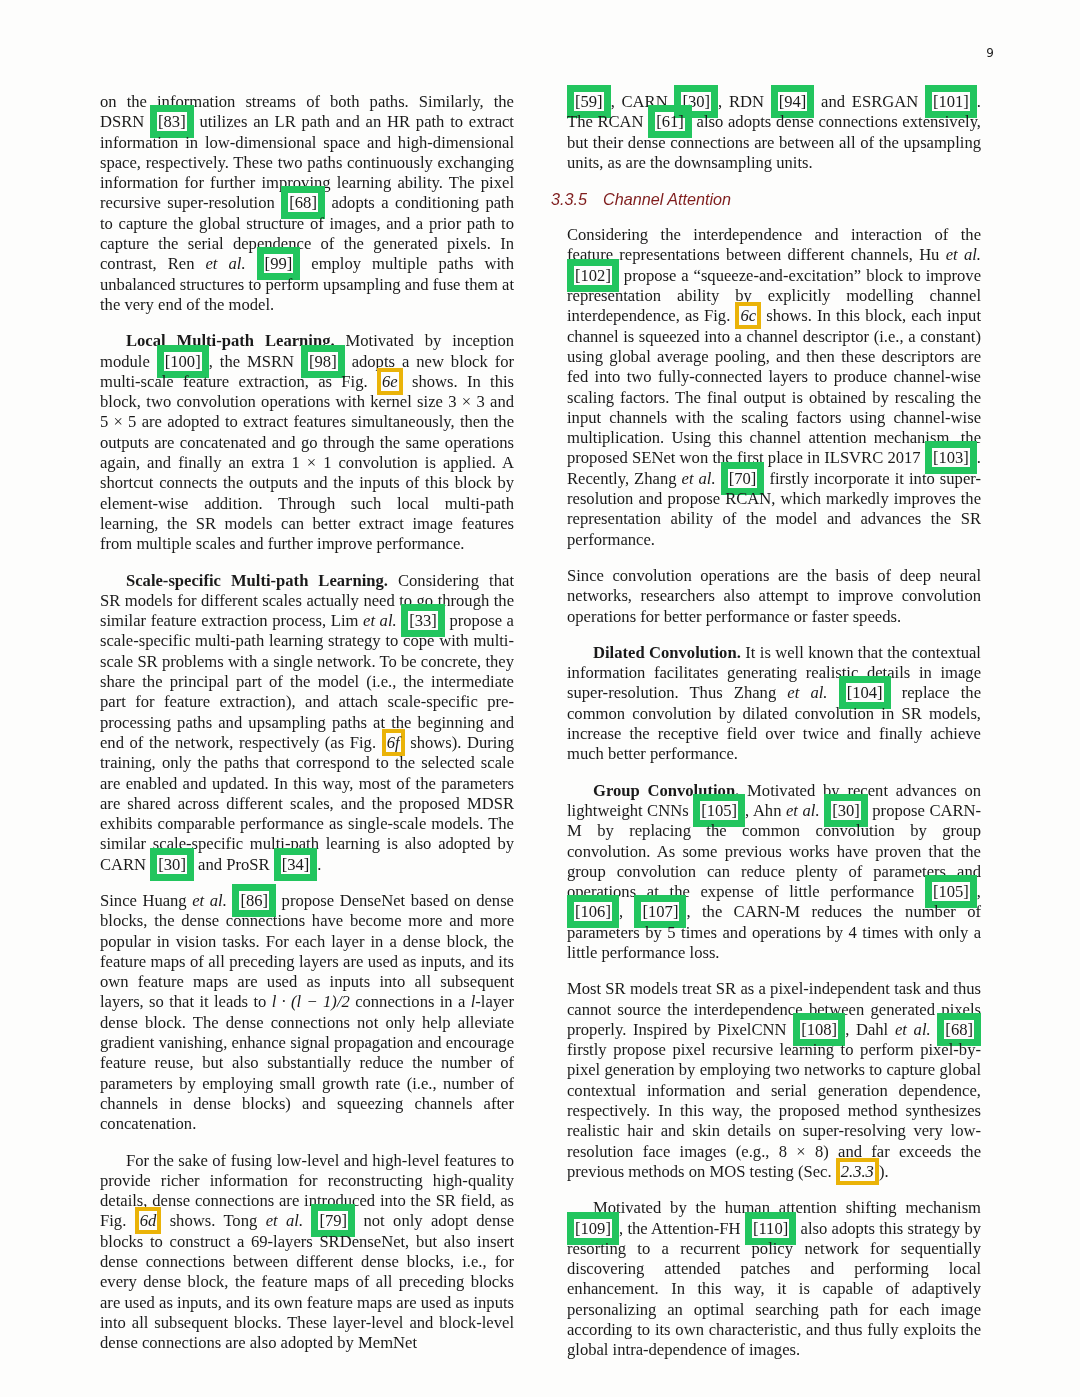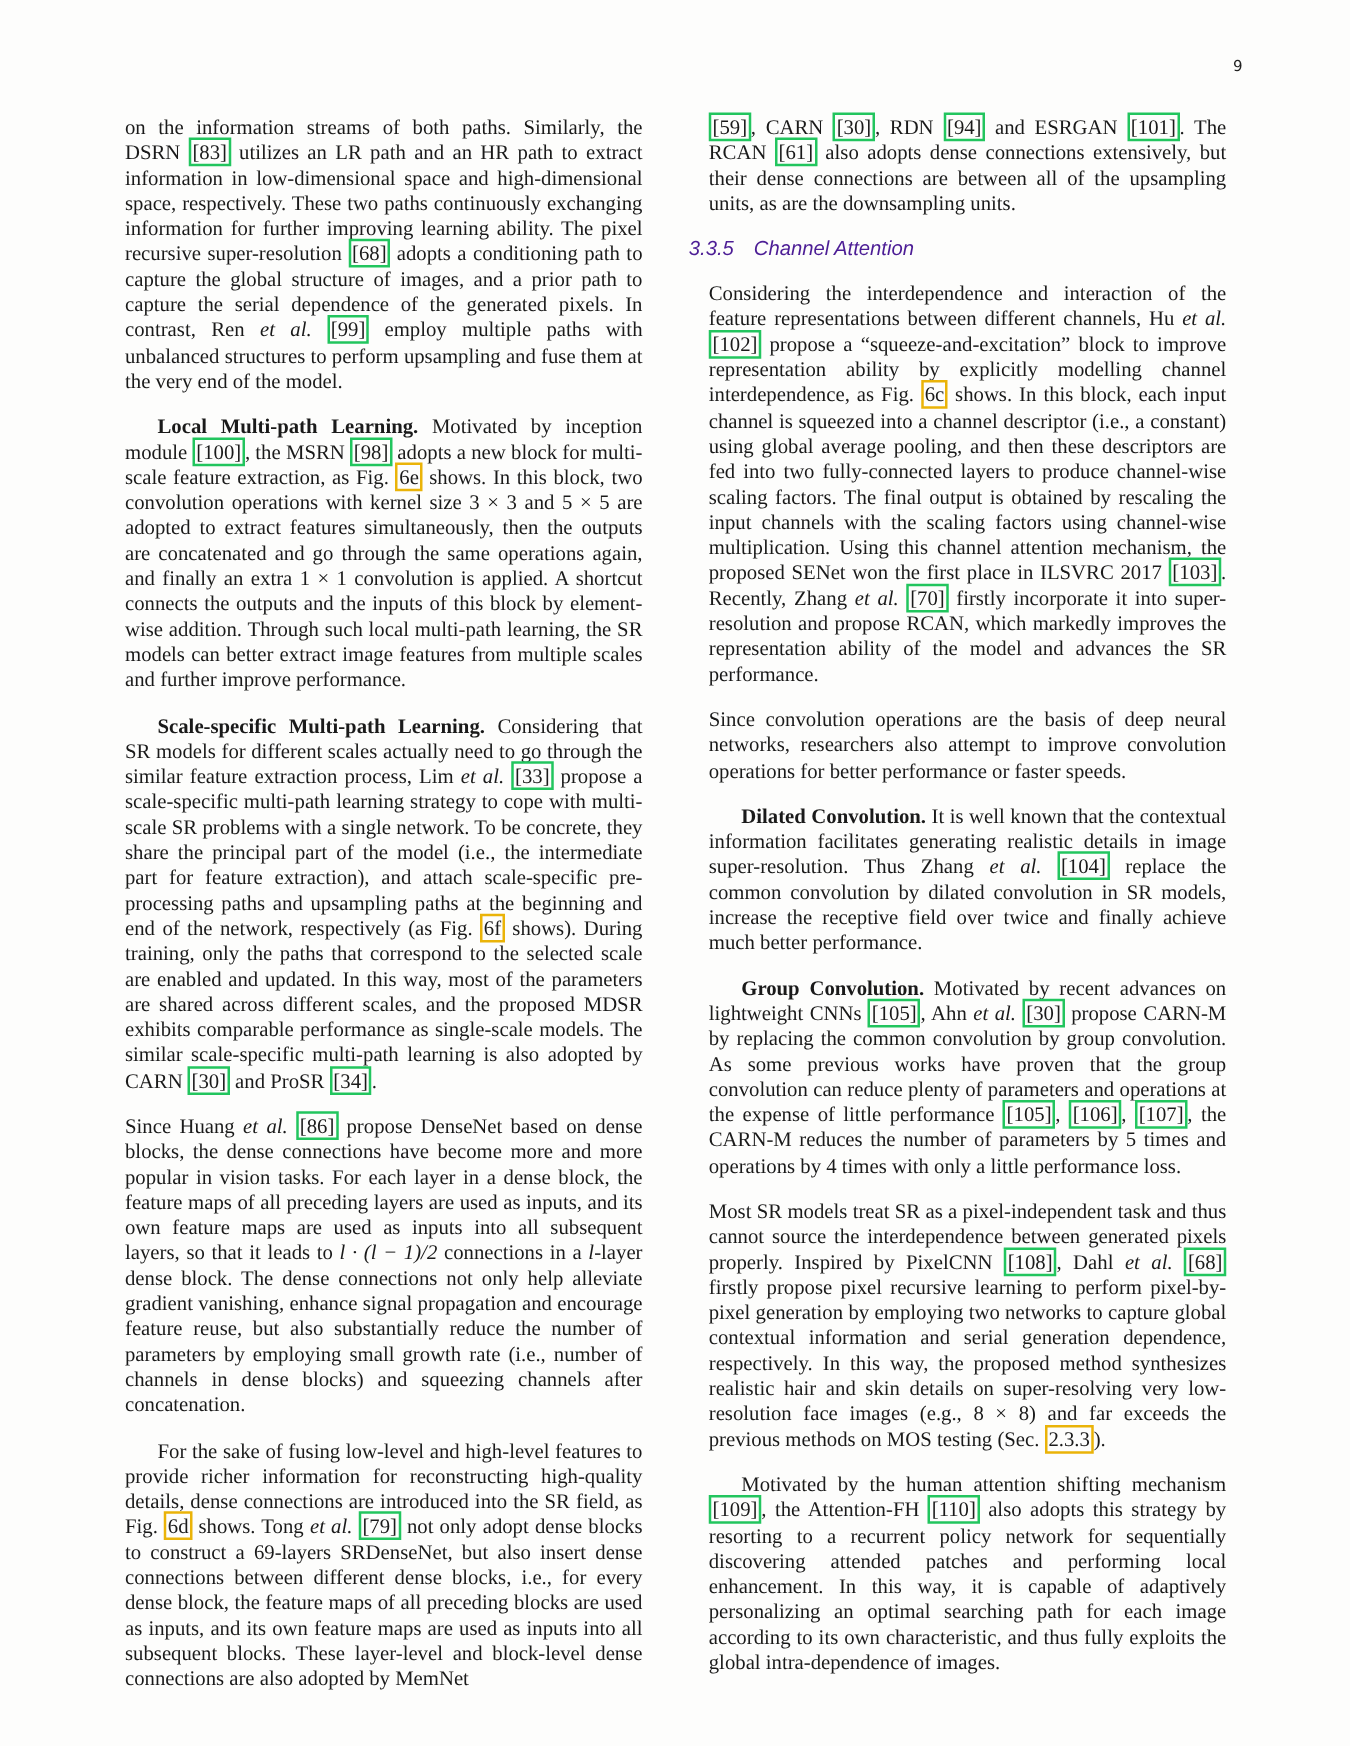--- a/index.html
+++ b/index.html
@@ -5,24 +5,24 @@
   html, body { margin: 0; padding: 0; background: #ffffff; }
   body { width: 1080px; height: 1397px; position: relative; overflow: hidden; }
   .page { position: absolute; left: 0; top: 0; width: 1080px; height: 1397px; background: #fdfdfc; }
   .page-number { position: absolute; top: 46px; right: 86px; font-family: "DejaVu Sans", sans-serif; font-size: 12px; color: #222; }
   .col { position: absolute; top: 76px; width: 446px; font-family: "Liberation Serif", serif; font-size: 16.6px; line-height: 20.3px; color: #1a1a1a; text-align: justify; hyphens: auto; }
   .col-left { left: 84px; }
   .col-right { left: 551px; }
   p { margin: 16px; }
   p.indent { text-indent: 26px; }
   .runin { font-weight: bold; }
-  h3 { font-family: "Liberation Sans", sans-serif; font-style: italic; font-weight: normal; font-size: 16.2px; margin: 13px 0 5px 0; line-height: 20px; color: #4c1d95; }
+  h3 { font-family: "Liberation Sans", sans-serif; font-style: italic; font-weight: normal; font-size: 16.2px; margin: 13px 0 5px 0; line-height: 20px; color: #7f1d1d; }
   h3 .num { margin-right: 16px; }
-  .cite { display: inline; border: 2px solid #22c55e; padding: 0 1px; line-height: 15px; }
-  .fig { display: inline; border: 2px solid #eab308; padding: 0 1px; line-height: 15px; }
+  .cite { display: inline; border: 7px solid #22c55e; padding: 0 1px; line-height: 15px; }
+  .fig { display: inline; border: 4px solid #eab308; padding: 0 1px; line-height: 15px; font-style: italic; }
   em { font-style: italic; }
 </style>
 </head>
 <body>
 
 <div class="page">
   <div class="page-number">9</div>
 
   <div class="col col-left">
     <p><span>on the information streams of both paths. Similarly, the DSRN </span><a class="cite">[83]</a><span> utilizes an LR path and an HR path to extract information in low-dimensional space and high-dimensional space, respectively. These two paths continuously exchanging information for further improving learning ability. The pixel recursive super-resolution </span><a class="cite">[68]</a><span> adopts a conditioning path to capture the global structure of images, and a prior path to capture the serial dependence of the generated pixels. In contrast, Ren </span><em>et al.</em> <a class="cite">[99]</a><span> employ multiple paths with unbalanced structures to perform upsampling and fuse them at the very end of the model.</span></p>

